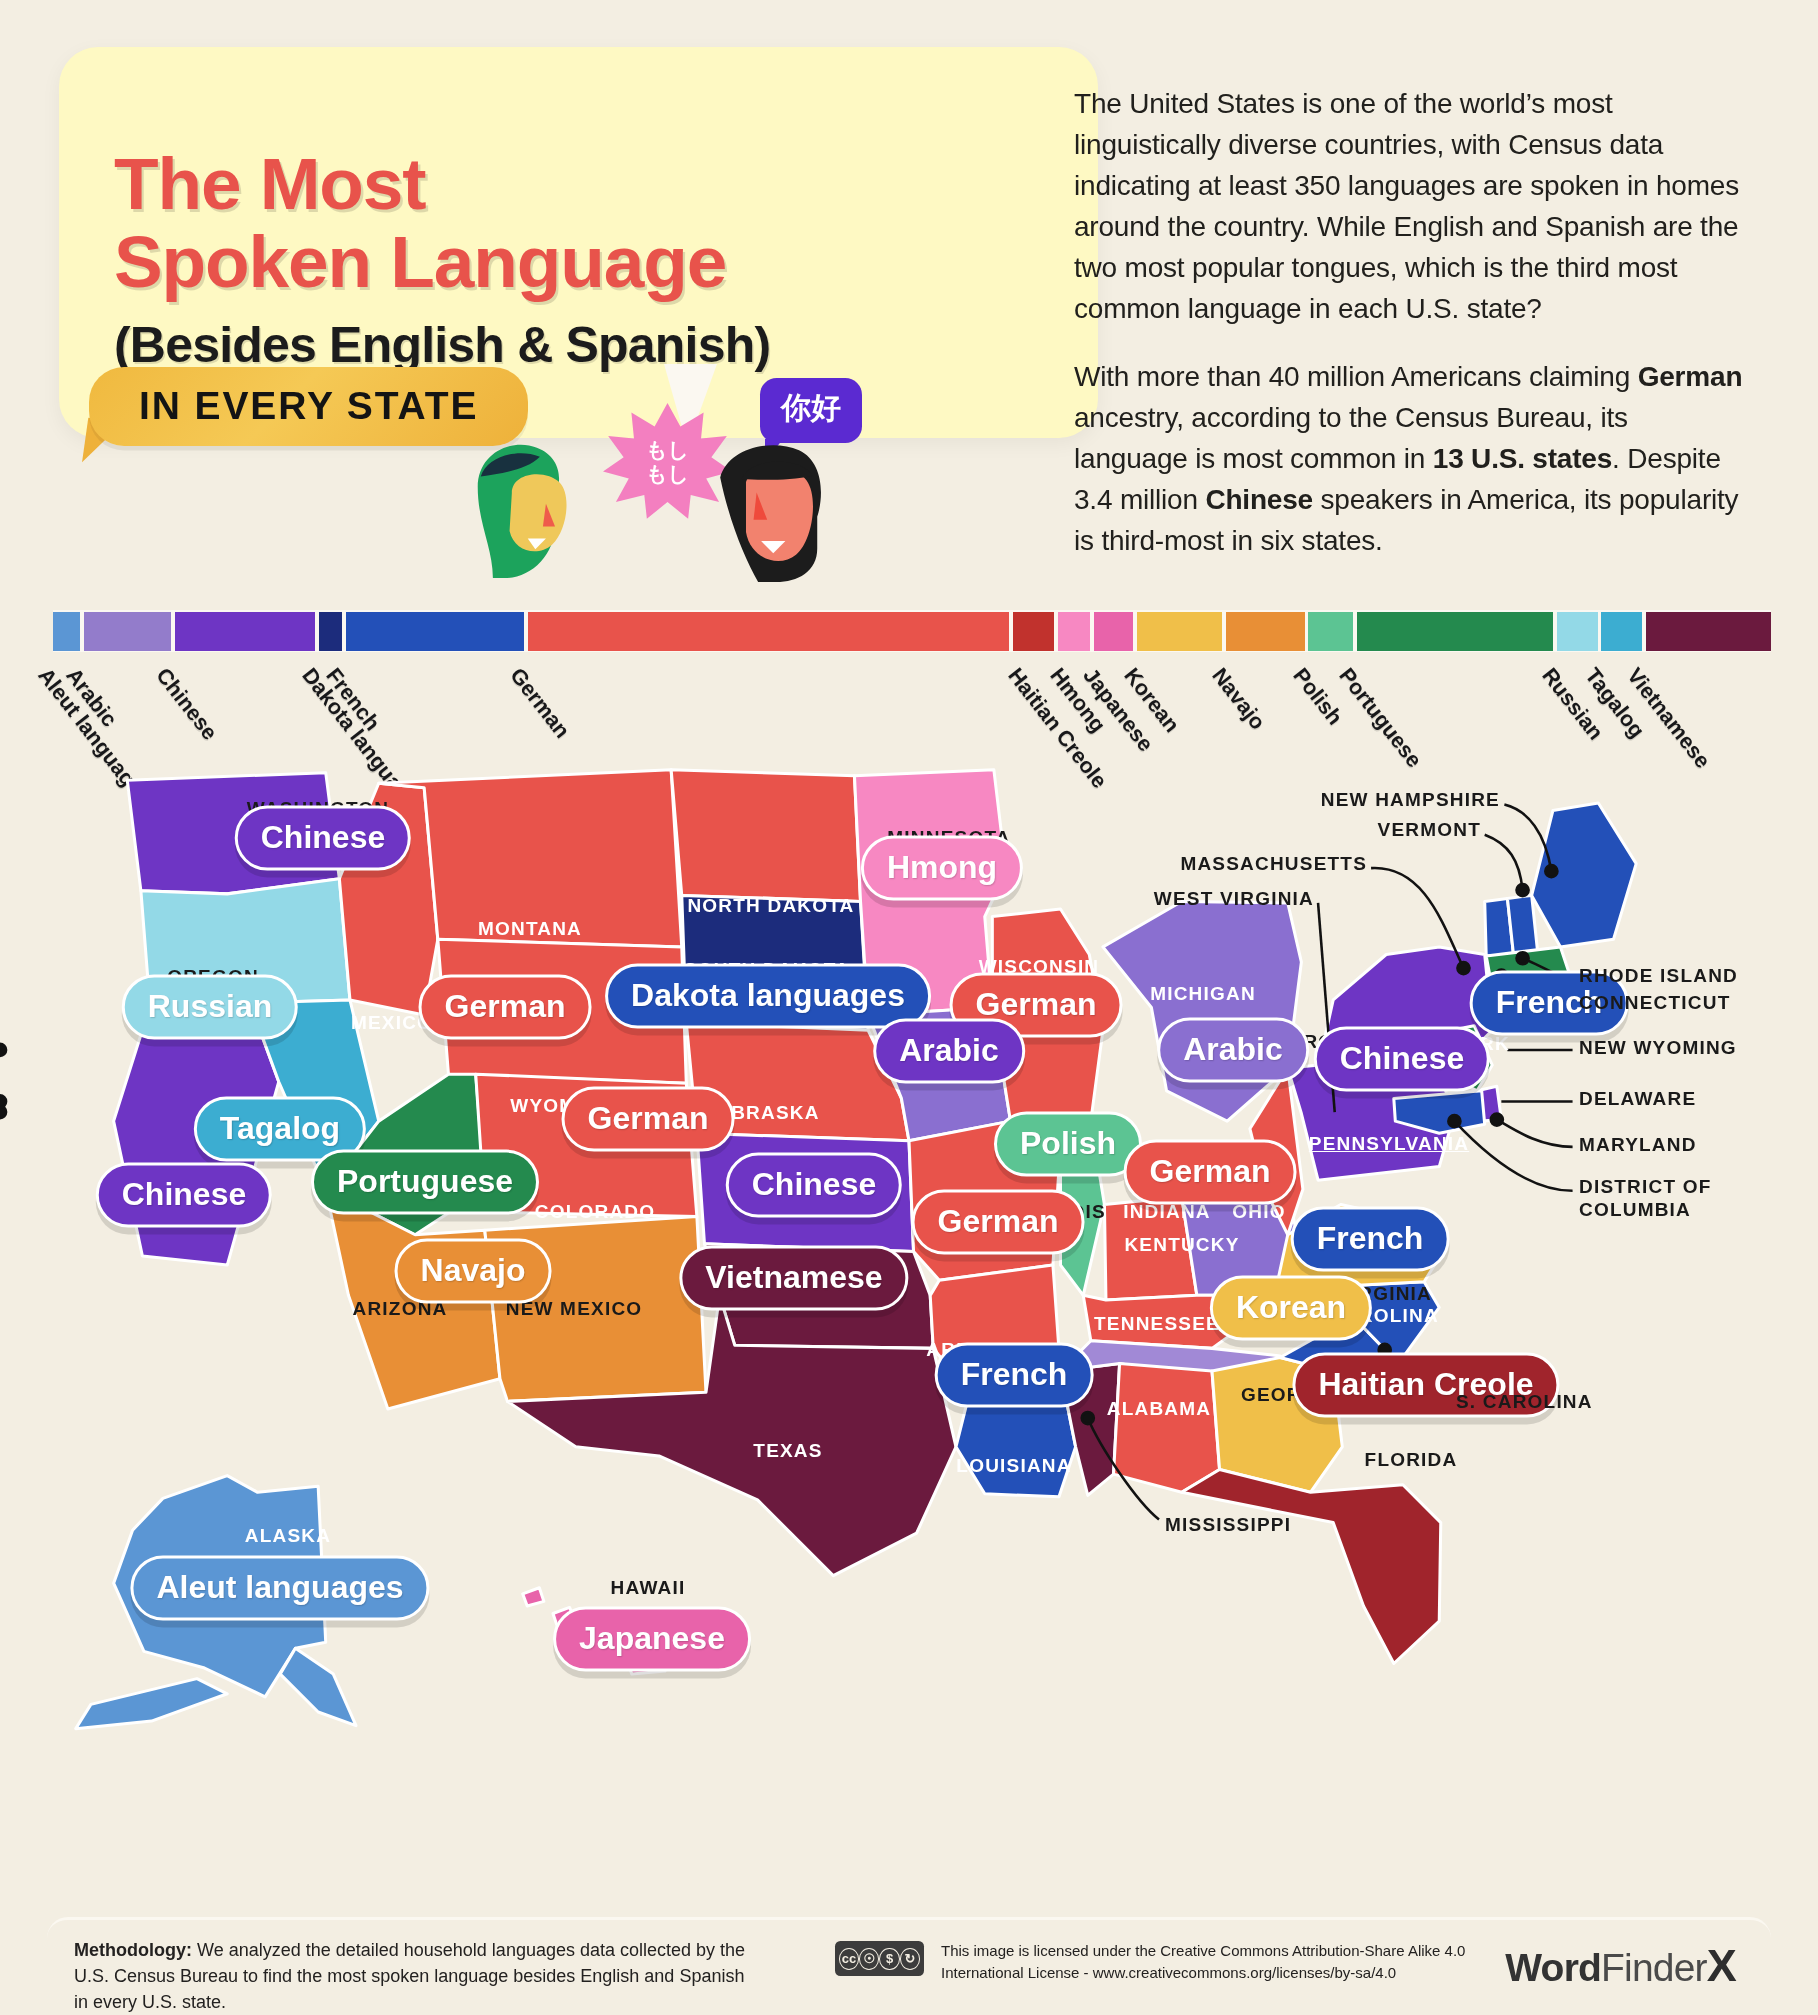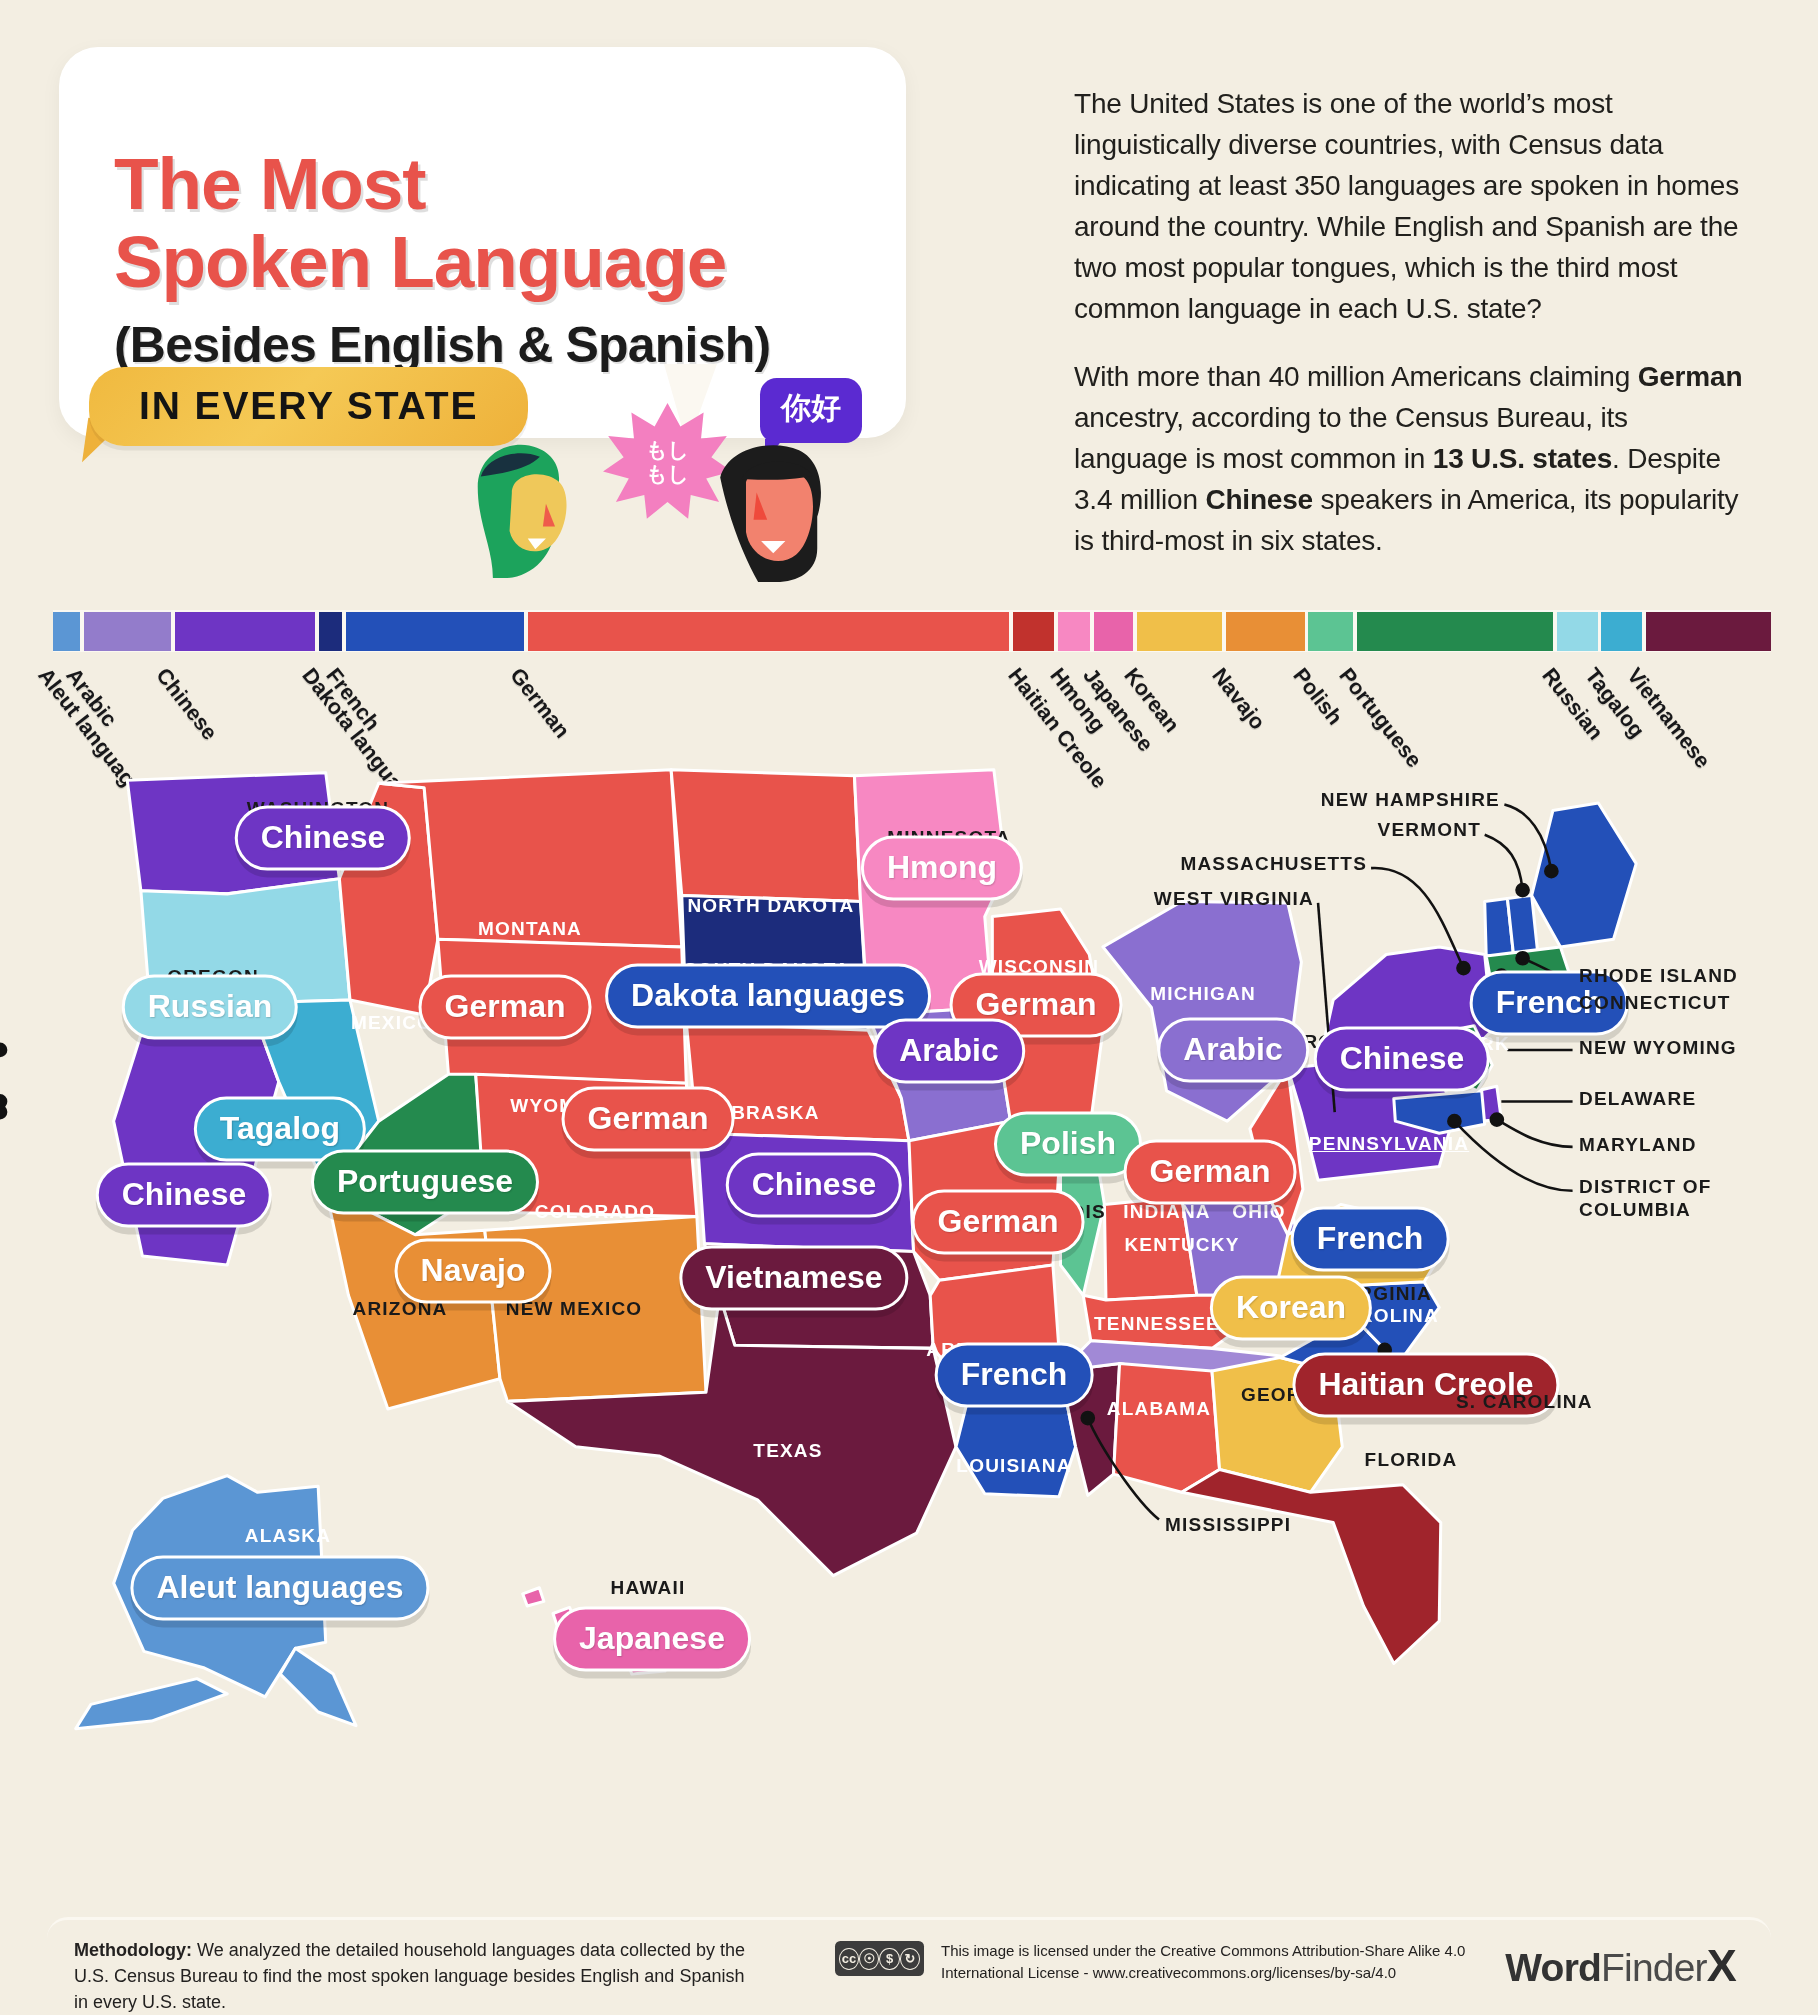--- a/index.html
+++ b/index.html
@@ -8,22 +8,22 @@
     width: 1818px; height: 2015px;
     background: #f3eee2;
     font-family: "Liberation Sans", sans-serif;
     overflow: hidden;
   }
   #page { position: relative; width: 1818px; height: 2015px; background: #f3eee2; }
 
   
   .title-card {
     position: absolute; left: 59px; top: 47px;
-    width: 847px; height: 391px;
-    background: #ffffff;
+    width: 1039px; height: 391px;
+    background: #fef9c3;
     border-radius: 39px;
     box-shadow: 0 6px 19.7px rgba(0,0,0,0.05);
     text-align: right;
   }
   .title-line {
     position: absolute; left: 55px;
     color: #e8534b;
     font-weight: 900;
     font-size: 73px;
     letter-spacing: -1.1px;

